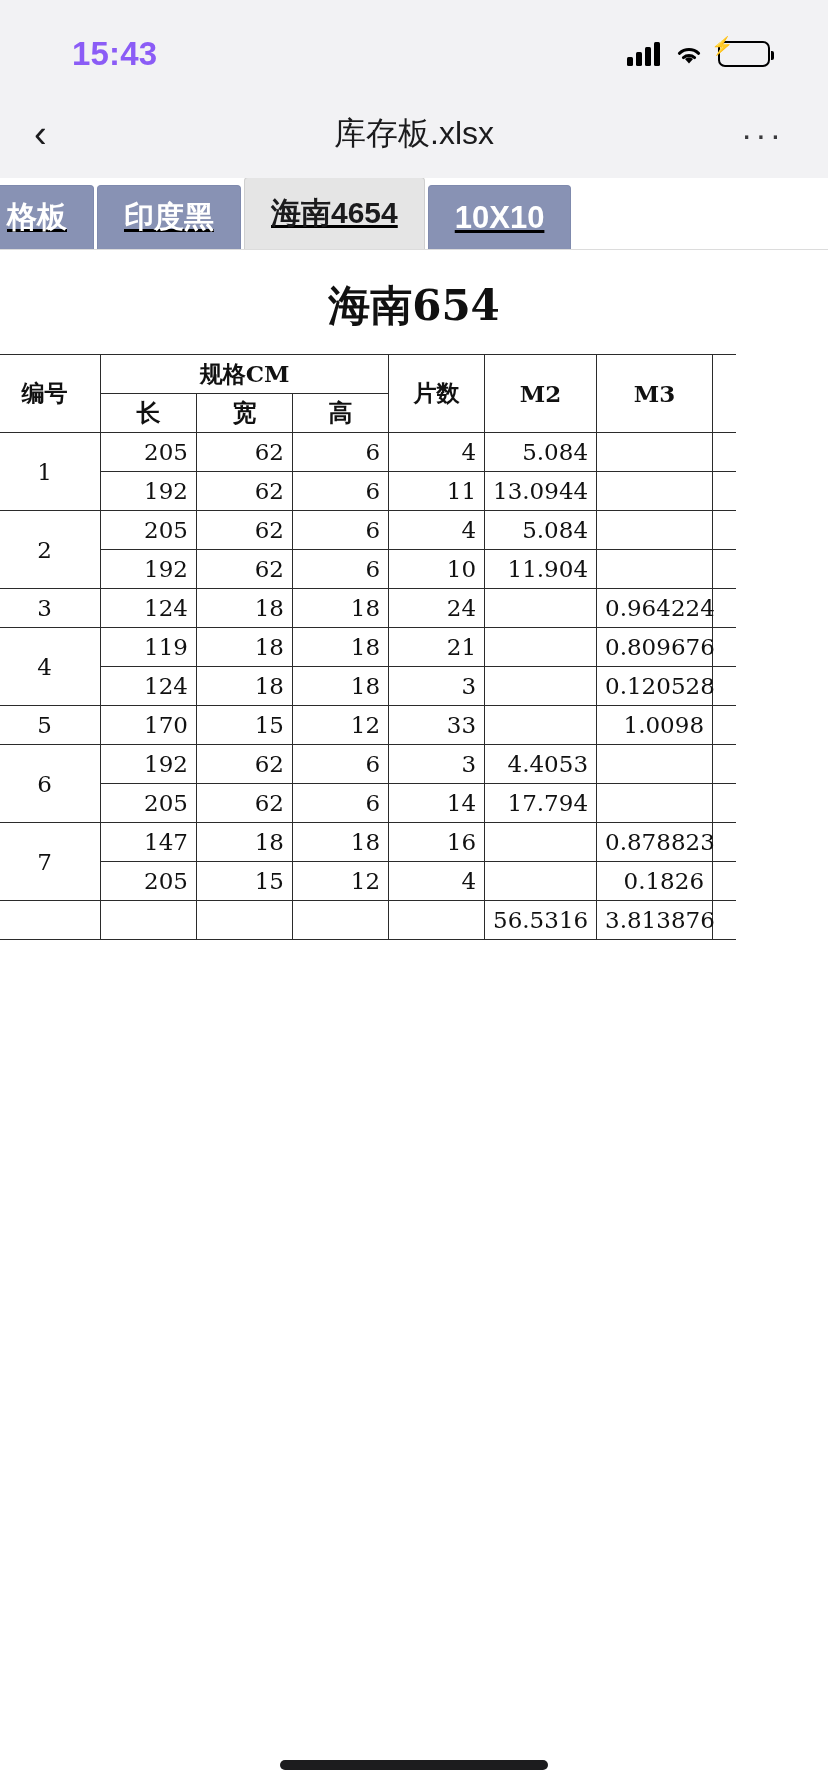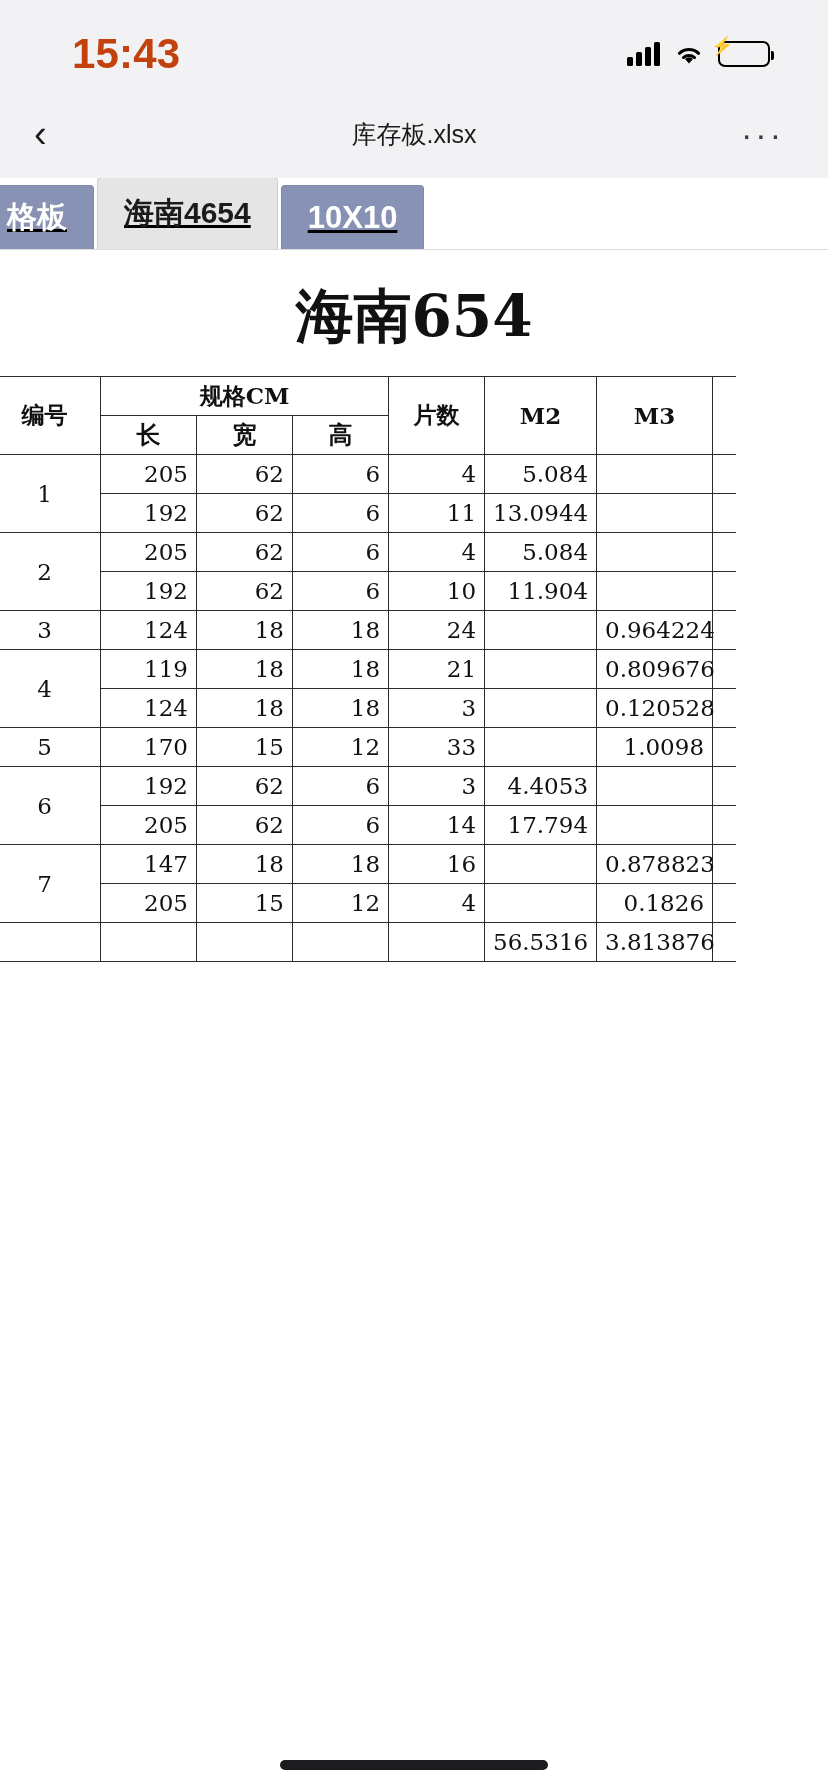--- a/index.html
+++ b/index.html
@@ -18,23 +18,23 @@
   
   .status-bar {
     height: 90px;
     background: #f2f2f4;
     display: flex;
     align-items: center;
     justify-content: space-between;
     padding: 18px 58px 0 72px;
   }
   .status-time {
-    font-size: 42px;
+    font-size: 33px;
     font-weight: 600;
-    color: #c2410c;
+    color: #8b5cf6;
     letter-spacing: 0.2px;
   }
   .status-icons {
     display: flex;
     align-items: center;
     gap: 13px;
   }
   .signal-bars { display: flex; align-items: flex-end; gap: 3px; height: 24px; }
   .signal-bars i { width: 6px; background: #000; border-radius: 1.5px; display: block; }
   .signal-bars i:nth-child(1) { height: 9px; }
@@ -87,21 +87,21 @@
     font-size: 38px;
     color: #1c1c1e;
     width: 46px;
     line-height: 1;
     font-weight: 300;
   }
   .nav-title {
     position: absolute;
     left: 0; right: 0;
     text-align: center;
-    font-size: 25px;
+    font-size: 32px;
     color: #1b1b1d;
     pointer-events: none;
   }
   .nav-more {
     font-size: 34px;
     letter-spacing: 3px;
     color: #3a3a3c;
     z-index: 2;
   }
 
@@ -145,21 +145,21 @@
   }
   .tab.big { font-size: 31px; font-weight: 700; }
 
   
   .sheet {
     background: #ffffff;
     padding-top: 6px;
   }
   .sheet-title {
     text-align: center;
-    font-size: 58px;
+    font-size: 42px;
     font-weight: 600;
     color: #111;
     padding: 22px 0 20px 0;
     font-family: "DejaVu Serif", serif;
   }
 
   .table-wrap {
     width: 736px;
     overflow: hidden;
   }
@@ -235,20 +235,21 @@
   </div>
 
   <div class="nav-bar">
     <div class="nav-back">‹</div>
     <div class="nav-title">库存板.xlsx</div>
     <div class="nav-more">···</div>
   </div>
 
   <div class="tab-strip">
     <div class="tab partial">格板</div>
+    <div class="tab">印度黑</div>
     <div class="tab active">海南4654</div>
     <div class="tab big">10X10</div>
   </div>
 
   <div class="sheet">
     <div class="sheet-title">海南654</div>
 
     <div class="table-wrap">
       <table class="grid">
         <colgroup>

